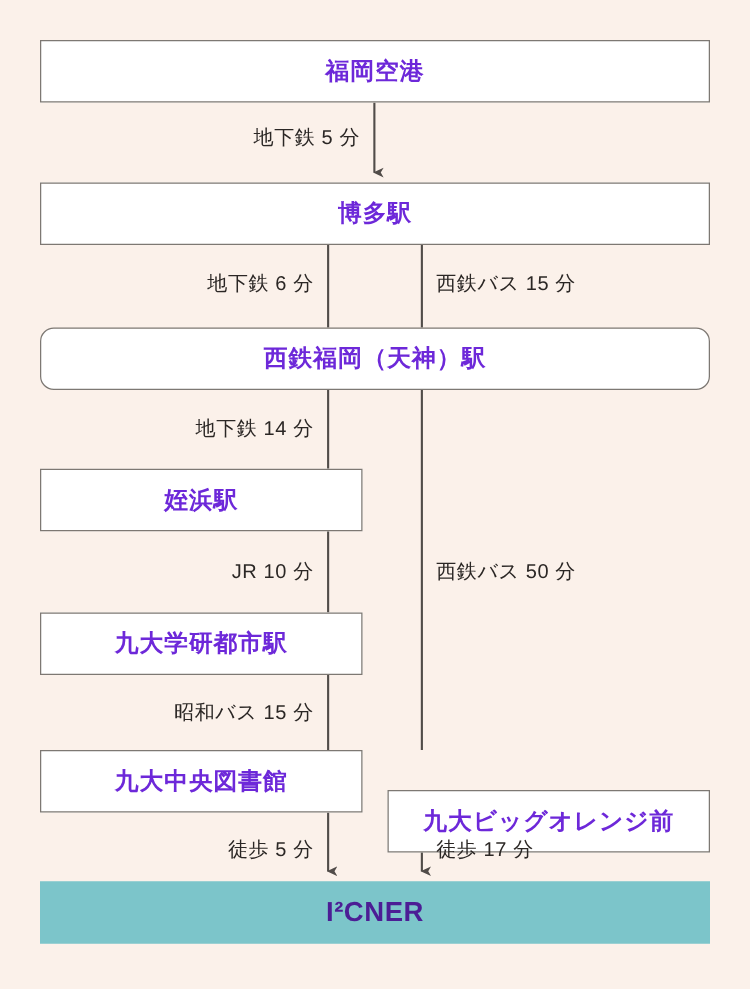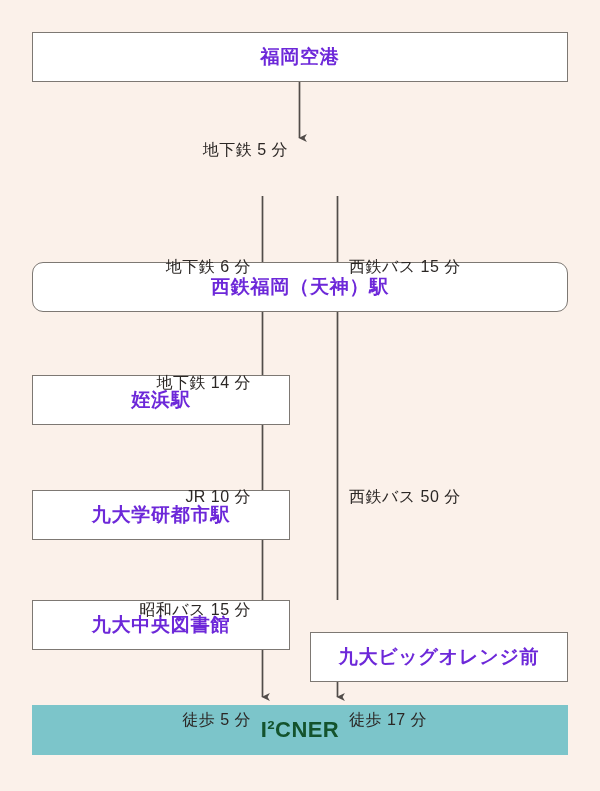--- a/index.html
+++ b/index.html
@@ -30,33 +30,32 @@
     letter-spacing:.04em;
     white-space:nowrap;
   }
   .node.terminal{
     background:#7cc5ca;
     border:none;
   }
   .node.terminal .label{
     font-size:22px;
     font-weight:700;
-    color:#14532d;
+    color:#4c1d95;
     letter-spacing:.02em;
   }
 
   
   .edge-label{
     position:absolute;
     z-index:4;
     font-size:16px;
     color:#2b2725;
     letter-spacing:.03em;
     white-space:nowrap;
-    margin-top:40px;
   }
   .edge-label.right-align{transform:translateX(-100%);}
 </style>
 </head>
 <body>
 
 <div id="diagram">
 
   <svg class="lines" width="600" height="791" viewBox="0 0 600 791">
     <defs>
@@ -80,20 +79,23 @@
       <line x1="337.5" y1="312" x2="337.5" y2="600"></line>
 
       <line x1="337.5" y1="650" x2="337.5" y2="697" marker-end="url(#arrow)"></line>
     </g>
   </svg>
 
   <div class="node" style="left:32px;top:32px;width:536px;height:50px;">
     <span class="label">福岡空港</span>
   </div>
 
+  <div class="node" style="left:32px;top:146px;width:536px;height:50px;">
+    <span class="label">博多駅</span>
+  </div>
 
   <div class="node" style="left:32px;top:262px;width:536px;height:50px;border-radius:11px;">
     <span class="label">西鉄福岡（天神）駅</span>
   </div>
 
   <div class="node" style="left:32px;top:375px;width:258px;height:50px;align-items:center;">
     <span class="label">姪浜駅</span>
   </div>
 
   <div class="node" style="left:32px;top:490px;width:258px;height:50px;">

